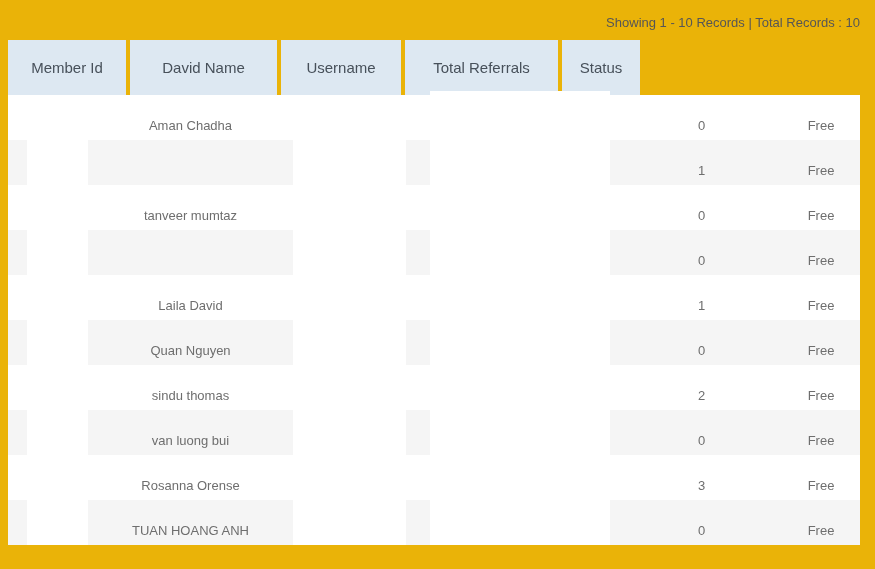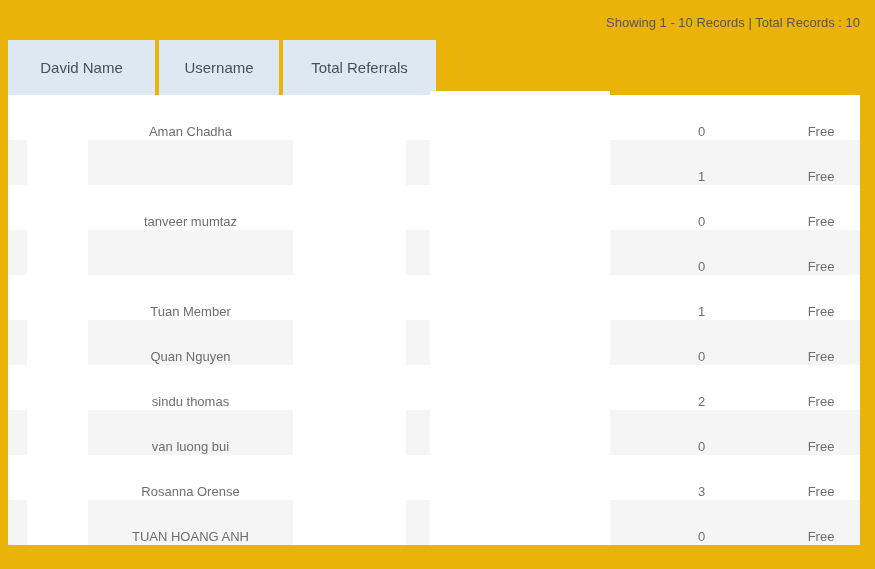--- a/index.html
+++ b/index.html
@@ -49,21 +49,21 @@
   .table-body { width: 852px; }
   .row {
     position: relative;
     height: 45px;
     background: #ffffff;
   }
   .row.stripe { background: var(--stripe-bg, #f5f5f5); }
 
   .cell {
     position: absolute;
-    top: 14px; height: 45px;
+    top: 8px; height: 45px;
     display: flex;
     align-items: center;
     justify-content: center;
     font-size: 13px;
     color: var(--body-text, #6e6e6e);
     white-space: nowrap;
   }
   .cell.name      { left: 80px;  width: 205px; }
   .cell.referrals { left: 617px; width: 153px; }
   .cell.status    { left: 774px; width: 78px; }
@@ -82,23 +82,25 @@
 </style>
 </head>
 <body>
 
 <div class="page">
 
   <div class="info-bar">Showing 1 - 10 Records | Total Records : 10</div>
 
   <div class="member-table">
     <div class="table-header">
+        <div class="header-cell w0">Member Id</div>
         <div class="header-cell w1">David Name</div>
         <div class="header-cell w2">Username</div>
         <div class="header-cell w4">Total Referrals</div>
+        <div class="header-cell w5">Status</div>
       </div>
     <div class="table-body">
         <div class="row first">
     <span class="cell name">Aman Chadha</span>
     <span class="cell referrals">0</span>
     <span class="cell status">Free</span>
     <span class="redact redact-member-id"></span>
     <span class="redact redact-username"></span>
     <span class="redact redact-email"></span>
   </div>
@@ -118,21 +120,21 @@
     <span class="redact redact-email"></span>
   </div>
         <div class="row stripe">
     <span class="cell referrals">0</span>
     <span class="cell status">Free</span>
     <span class="redact redact-member-id"></span>
     <span class="redact redact-username"></span>
     <span class="redact redact-email"></span>
   </div>
         <div class="row">
-    <span class="cell name">Tuan Member</span>
+    <span class="cell name">Laila David</span>
     <span class="cell referrals">1</span>
     <span class="cell status">Free</span>
     <span class="redact redact-member-id"></span>
     <span class="redact redact-username"></span>
     <span class="redact redact-email"></span>
   </div>
         <div class="row stripe">
     <span class="cell name">Quan Nguyen</span>
     <span class="cell referrals">0</span>
     <span class="cell status">Free</span>

